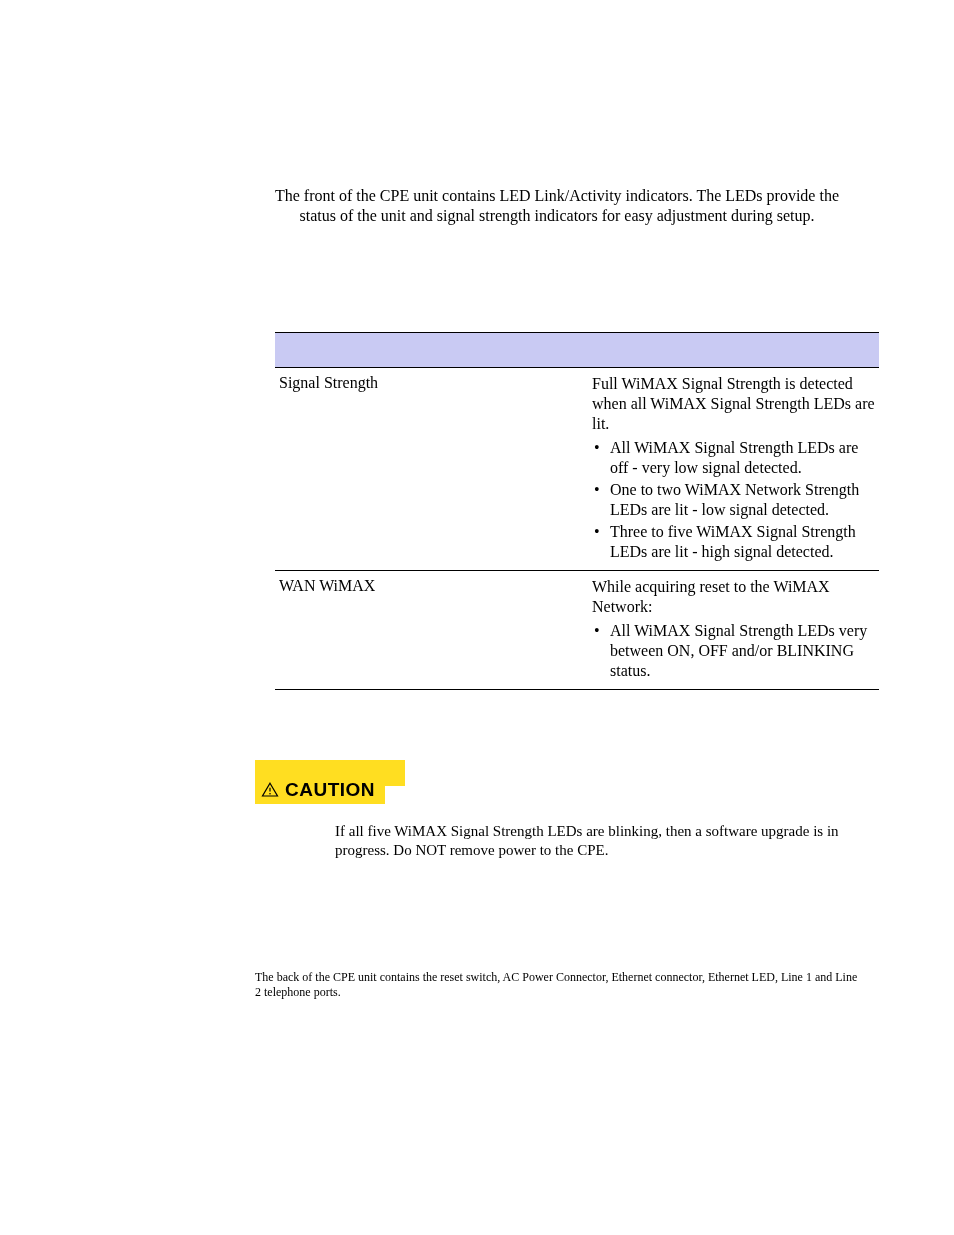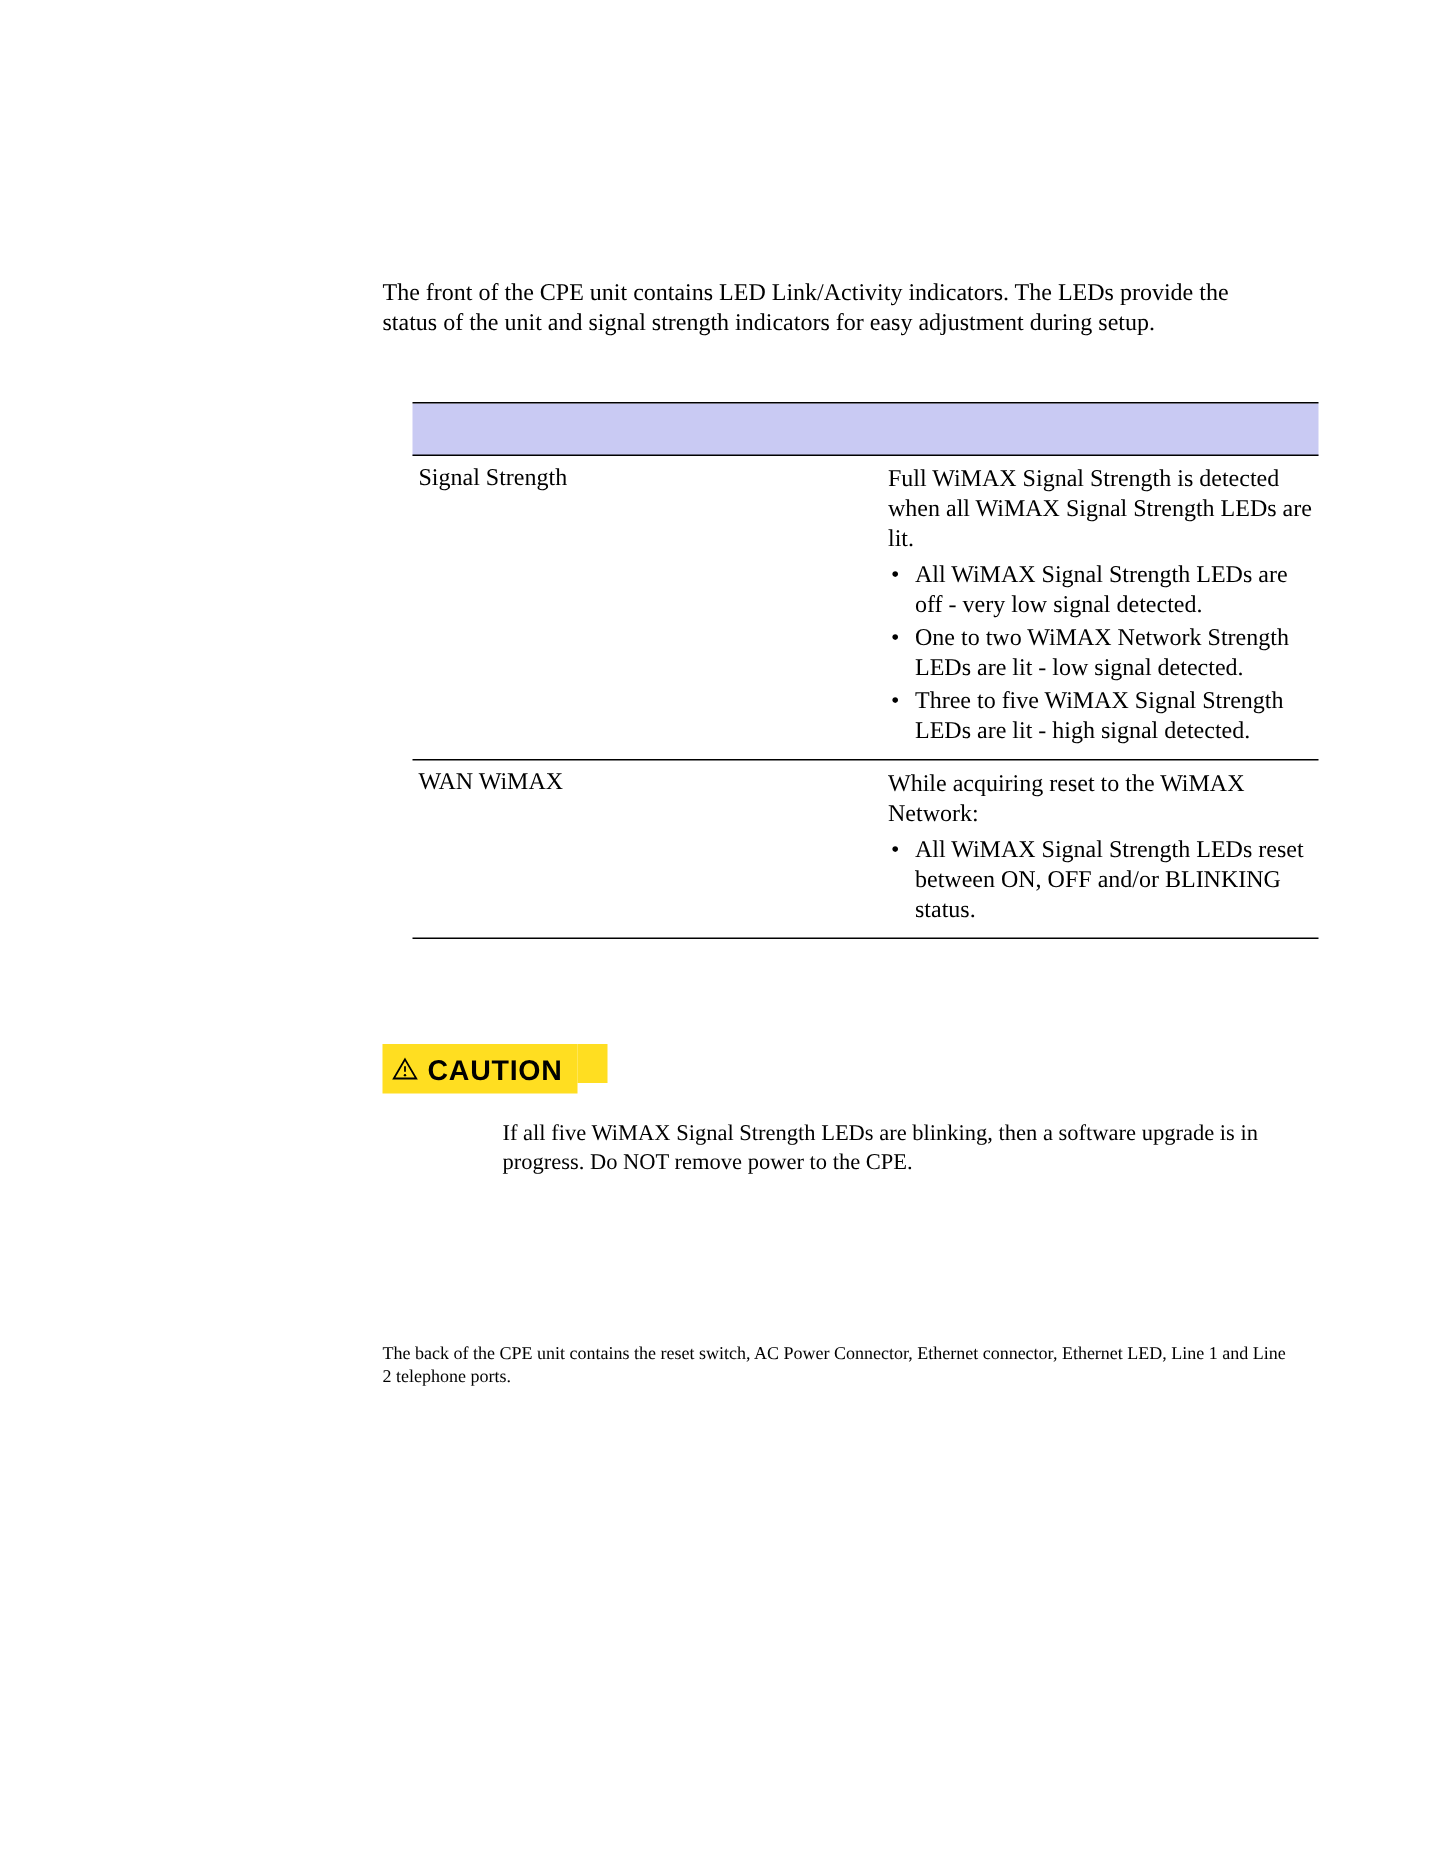--- a/index.html
+++ b/index.html
@@ -12,21 +12,22 @@
   .page {
     width: 954px;
     height: 1235px;
     position: relative;
     box-sizing: border-box;
     padding: 170px 95px 0 255px;
   }
   .intro {
     font-size: 16px;
     line-height: 1.25;
-    margin-bottom: 42px;
+    margin-bottom: 106px;
+    text-align: center;
   }
   table.led {
     border-collapse: collapse;
     width: 100%;
     font-size: 16px;
     margin-left: 20px;
   }
   table.led tr.header td {
     background: #c9caf3;
     height: 22px;
@@ -64,22 +65,23 @@
     content: "•";
     position: absolute;
     left: 2px;
     top: 0;
   }
   .caution-block {
     margin-top: 70px;
   }
   .caution-badge {
     display: inline-flex;
+    align-items: center;
     background: #ffde21;
-    padding: 8px 10px 3px 6px;
+    padding: 19px 10px 3px 6px;
   }
   .caution-tail {
     display: inline-block;
     width: 20px;
     height: 26px;
     background: #ffde21;
     vertical-align: top;
   }
   .caution-icon {
     width: 18px;
@@ -131,21 +133,21 @@
         </div>
       </td>
     </tr>
 
     <tr class="data-row">
       <td class="col-left">WAN WiMAX</td>
       <td>
         <div class="desc-block">
           <p>While acquiring reset to the WiMAX Network:</p>
           <ul class="bullets">
-            <li>All WiMAX Signal Strength LEDs reset between ON, OFF and/or BLINKING status.</li>
+            <li>All WiMAX Signal Strength LEDs very between ON, OFF and/or BLINKING status.</li>
           </ul>
         </div>
       </td>
     </tr>
   </tbody>
     </table>
 
   <div class="caution-block">
     <span class="caution-badge">
       <svg class="caution-icon" viewBox="0 0 24 24">

